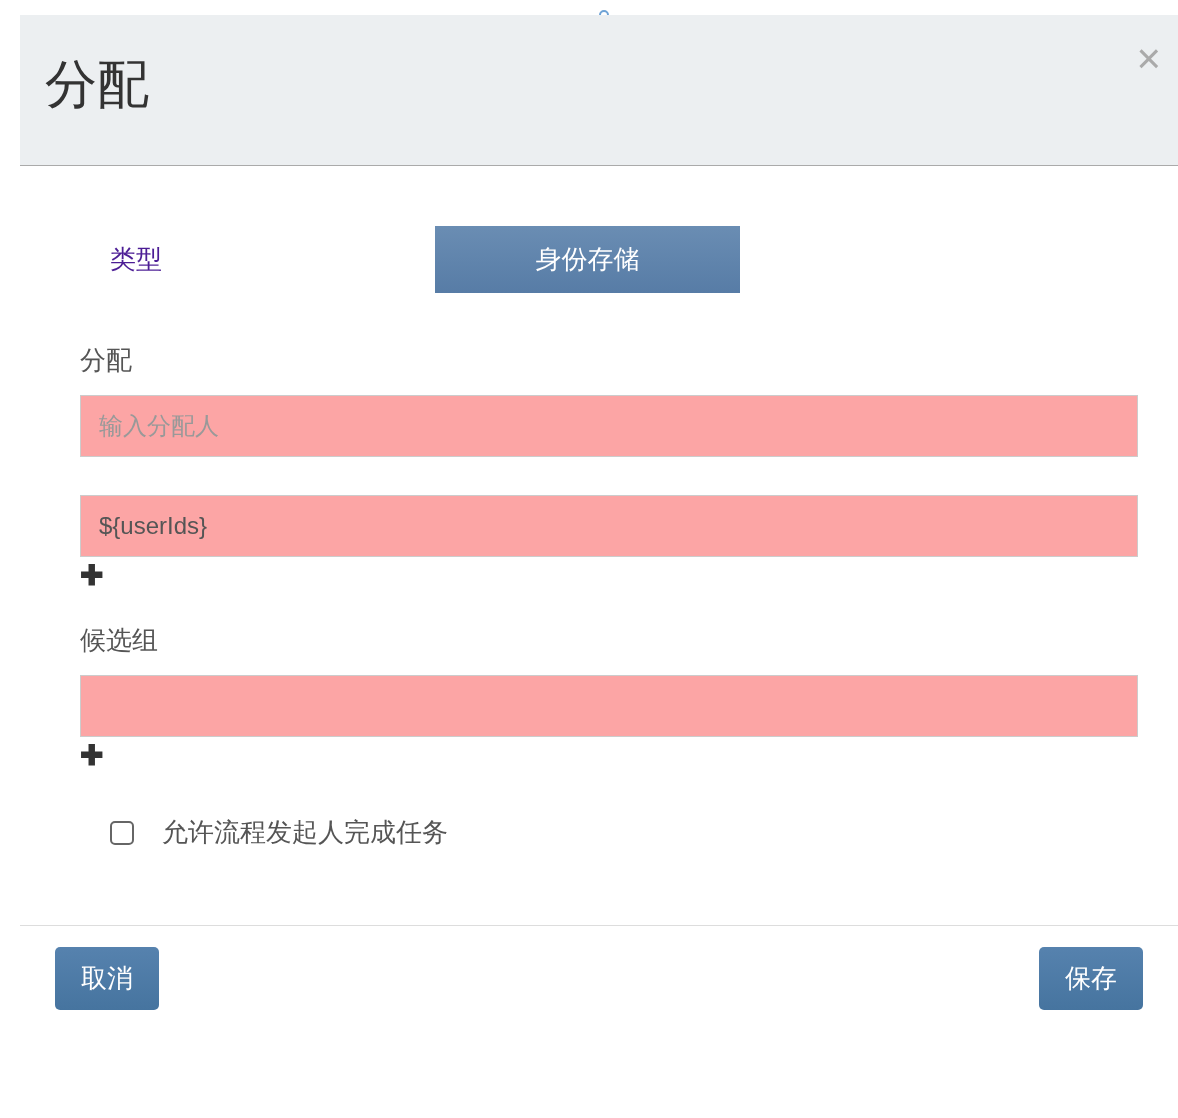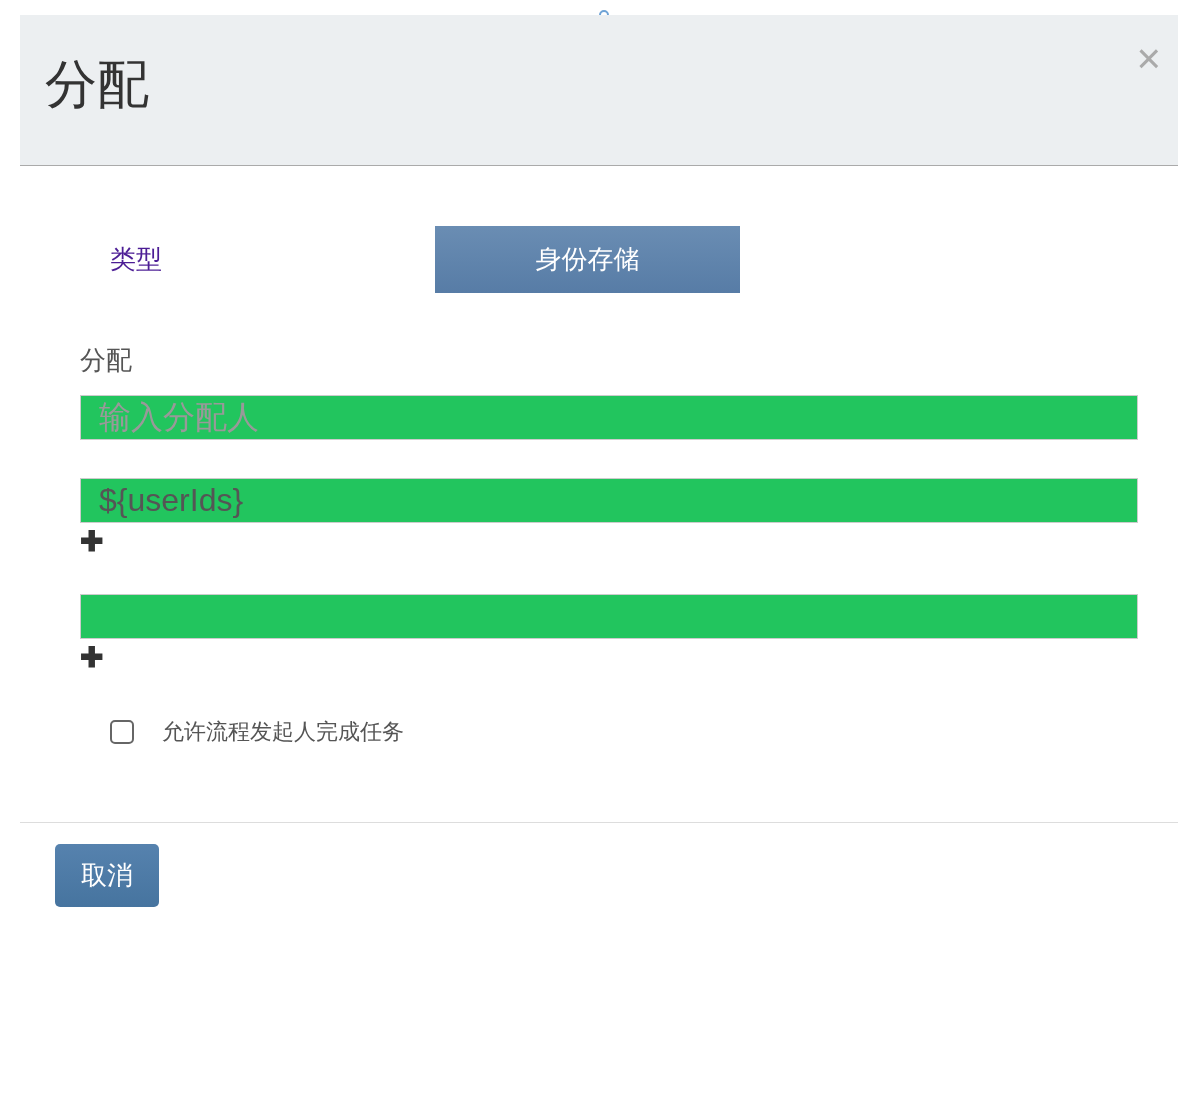--- a/index.html
+++ b/index.html
@@ -85,25 +85,25 @@
     }
     .field-label {
       font-size: 26px;
       color: #555;
       display: block;
       margin-bottom: 12px;
     }
     .text-input {
       width: 100%;
       border: 1px solid #ccc;
-      font-size: 32px;
-      padding: 3px 18px;
+      font-size: 24px;
+      padding: 16px 18px;
       color: #555;
       outline: none;
-      background: #22c55e;
+      background: #fca5a5;
     }
     .text-input::placeholder {
       color: #999;
     }
     .add-icon {
       font-size: 28px;
       font-weight: 900;
       color: #333;
       cursor: pointer;
       display: inline-block;
@@ -118,21 +118,21 @@
       margin-top: 35px;
     }
     .checkbox {
       width: 24px;
       height: 24px;
       border: 2px solid #666;
       border-radius: 5px;
       cursor: pointer;
     }
     .checkbox-label {
-      font-size: 22px;
+      font-size: 26px;
       color: #555;
     }
     .modal-footer {
       border-top: 1px solid #ddd;
       padding: 16px 40px 30px 30px;
       display: flex;
       justify-content: space-between;
       gap: 11px;
     }
     .footer-btn {
@@ -179,27 +179,29 @@
       <label class="field-label">分配</label>
       <input type="text" class="text-input" placeholder="输入分配人" style="">
     </div>
 
     <div class="form-row">
       <input type="text" class="text-input" value="${userIds}" style="">
       <span class="add-icon">✚</span>
     </div>
 
     <div class="form-row">
+      <label class="field-label">候选组</label>
       <input type="text" class="text-input" value="" style="">
       <span class="add-icon">✚</span>
     </div>
 
     <div class="checkbox-row">
       <div class="checkbox"></div>
       <span class="checkbox-label">允许流程发起人完成任务</span>
     </div>
 
   </div>
 
   <div class="modal-footer">
     <button class="footer-btn">取消</button>
+    <button class="footer-btn">保存</button>
   </div>
 </div>
 
 </body></html>

